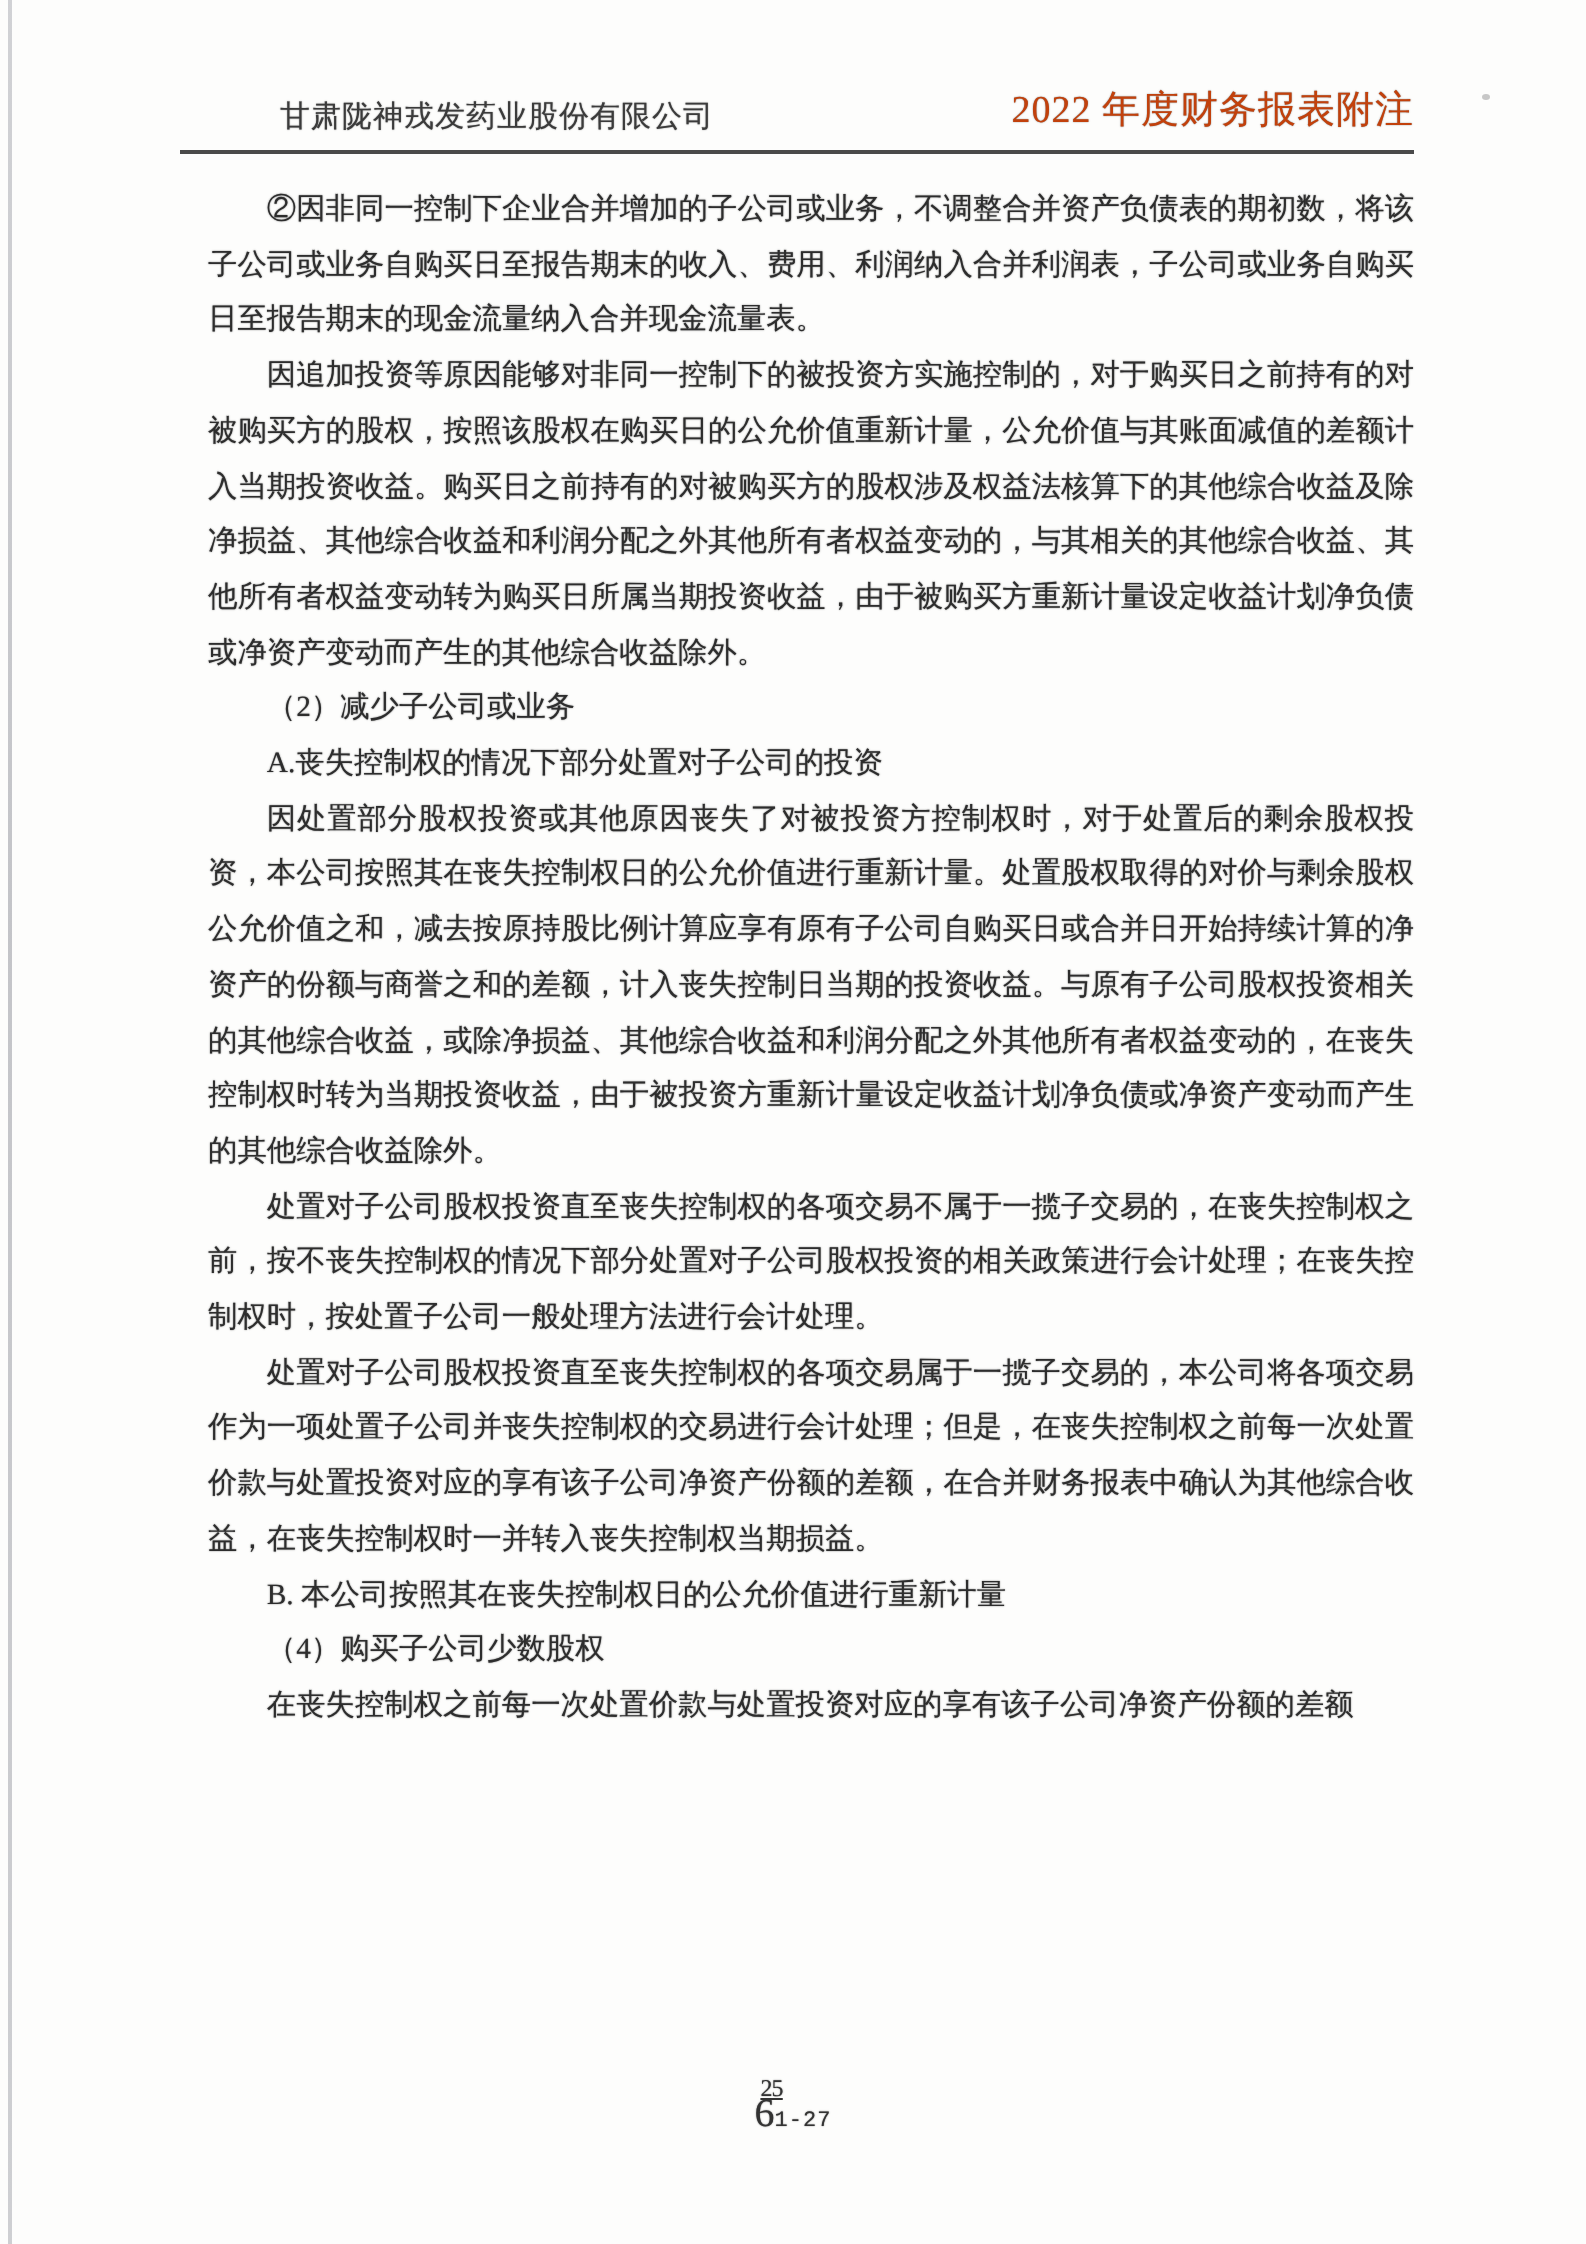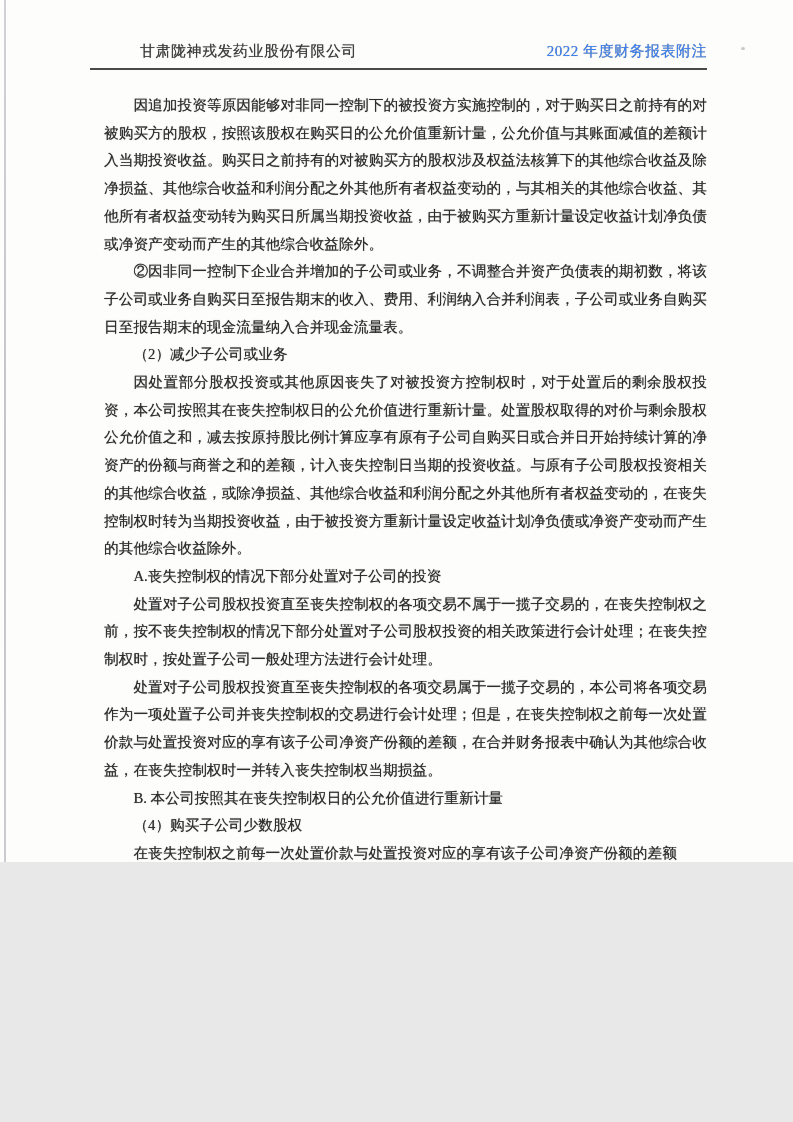--- a/index.html
+++ b/index.html
@@ -3,21 +3,21 @@
 <meta charset="utf-8">
 <style>
   html, body {
     margin: 0;
     padding: 0;
     background: #e8e8e8;
   }
   .page {
     position: relative;
     width: 793px;
-    height: 862px;
+    height: 1122px;
     margin: 0 auto;
     background: #fdfdfc;
     overflow: hidden;
     font-family: "Liberation Serif", "DejaVu Serif", serif;
     color: #2e2e2e;
   }
   
   .scan-edge {
     position: absolute;
     left: 4px;
@@ -51,23 +51,23 @@
     align-items: flex-end;
   }
   .company-name {
     margin-left: 50px;
     font-size: 15px;
     letter-spacing: 0.5px;
     color: #3b3b3b;
     text-shadow: 0 0 0.7px rgba(70,70,70,0.75);
   }
   .report-title {
-    font-size: 15px;
+    font-size: 19px;
     letter-spacing: 0.5px;
-    color: #3b82f6;
+    color: #c2410c;
     text-shadow: 0 0 0.7px rgba(70,70,70,0.75);
   }
   .content {
     position: absolute;
     left: 104px;
     top: 92px;
     width: 603px;
   }
   .content p {
     margin: 0;
@@ -118,25 +118,25 @@
 
   <div class="header">
     <div class="header-row">
       <span class="company-name">甘肃陇神戎发药业股份有限公司</span>
       <span class="report-title">2022 年度财务报表附注</span>
     </div>
   </div>
 
   <div class="content">
 
-  <p>因追加投资等原因能够对非同一控制下的被投资方实施控制的，对于购买日之前持有的对被购买方的股权，按照该股权在购买日的公允价值重新计量，公允价值与其账面减值的差额计入当期投资收益。购买日之前持有的对被购买方的股权涉及权益法核算下的其他综合收益及除净损益、其他综合收益和利润分配之外其他所有者权益变动的，与其相关的其他综合收益、其他所有者权益变动转为购买日所属当期投资收益，由于被购买方重新计量设定收益计划净负债或净资产变动而产生的其他综合收益除外。</p>
-      <p>②因非同一控制下企业合并增加的子公司或业务，不调整合并资产负债表的期初数，将该子公司或业务自购买日至报告期末的收入、费用、利润纳入合并利润表，子公司或业务自购买日至报告期末的现金流量纳入合并现金流量表。</p>
+  <p>②因非同一控制下企业合并增加的子公司或业务，不调整合并资产负债表的期初数，将该子公司或业务自购买日至报告期末的收入、费用、利润纳入合并利润表，子公司或业务自购买日至报告期末的现金流量纳入合并现金流量表。</p>
+      <p>因追加投资等原因能够对非同一控制下的被投资方实施控制的，对于购买日之前持有的对被购买方的股权，按照该股权在购买日的公允价值重新计量，公允价值与其账面减值的差额计入当期投资收益。购买日之前持有的对被购买方的股权涉及权益法核算下的其他综合收益及除净损益、其他综合收益和利润分配之外其他所有者权益变动的，与其相关的其他综合收益、其他所有者权益变动转为购买日所属当期投资收益，由于被购买方重新计量设定收益计划净负债或净资产变动而产生的其他综合收益除外。</p>
       <p>（2）减少子公司或业务</p>
+      <p>A.丧失控制权的情况下部分处置对子公司的投资</p>
       <p>因处置部分股权投资或其他原因丧失了对被投资方控制权时，对于处置后的剩余股权投资，本公司按照其在丧失控制权日的公允价值进行重新计量。处置股权取得的对价与剩余股权公允价值之和，减去按原持股比例计算应享有原有子公司自购买日或合并日开始持续计算的净资产的份额与商誉之和的差额，计入丧失控制日当期的投资收益。与原有子公司股权投资相关的其他综合收益，或除净损益、其他综合收益和利润分配之外其他所有者权益变动的，在丧失控制权时转为当期投资收益，由于被投资方重新计量设定收益计划净负债或净资产变动而产生的其他综合收益除外。</p>
-      <p>A.丧失控制权的情况下部分处置对子公司的投资</p>
       <p>处置对子公司股权投资直至丧失控制权的各项交易不属于一揽子交易的，在丧失控制权之前，按不丧失控制权的情况下部分处置对子公司股权投资的相关政策进行会计处理；在丧失控制权时，按处置子公司一般处理方法进行会计处理。</p>
       <p>处置对子公司股权投资直至丧失控制权的各项交易属于一揽子交易的，本公司将各项交易作为一项处置子公司并丧失控制权的交易进行会计处理；但是，在丧失控制权之前每一次处置价款与处置投资对应的享有该子公司净资产份额的差额，在合并财务报表中确认为其他综合收益，在丧失控制权时一并转入丧失控制权当期损益。</p>
       <p>B. 本公司按照其在丧失控制权日的公允价值进行重新计量</p>
       <p>（4）购买子公司少数股权</p>
       <p>在丧失控制权之前每一次处置价款与处置投资对应的享有该子公司净资产份额的差额</p>
     </div>
 
   <div class="footer">
     <span class="stamp"><span class="stamp-small">25</span><span>6</span></span><span class="page-num">1-27</span>
   </div>

